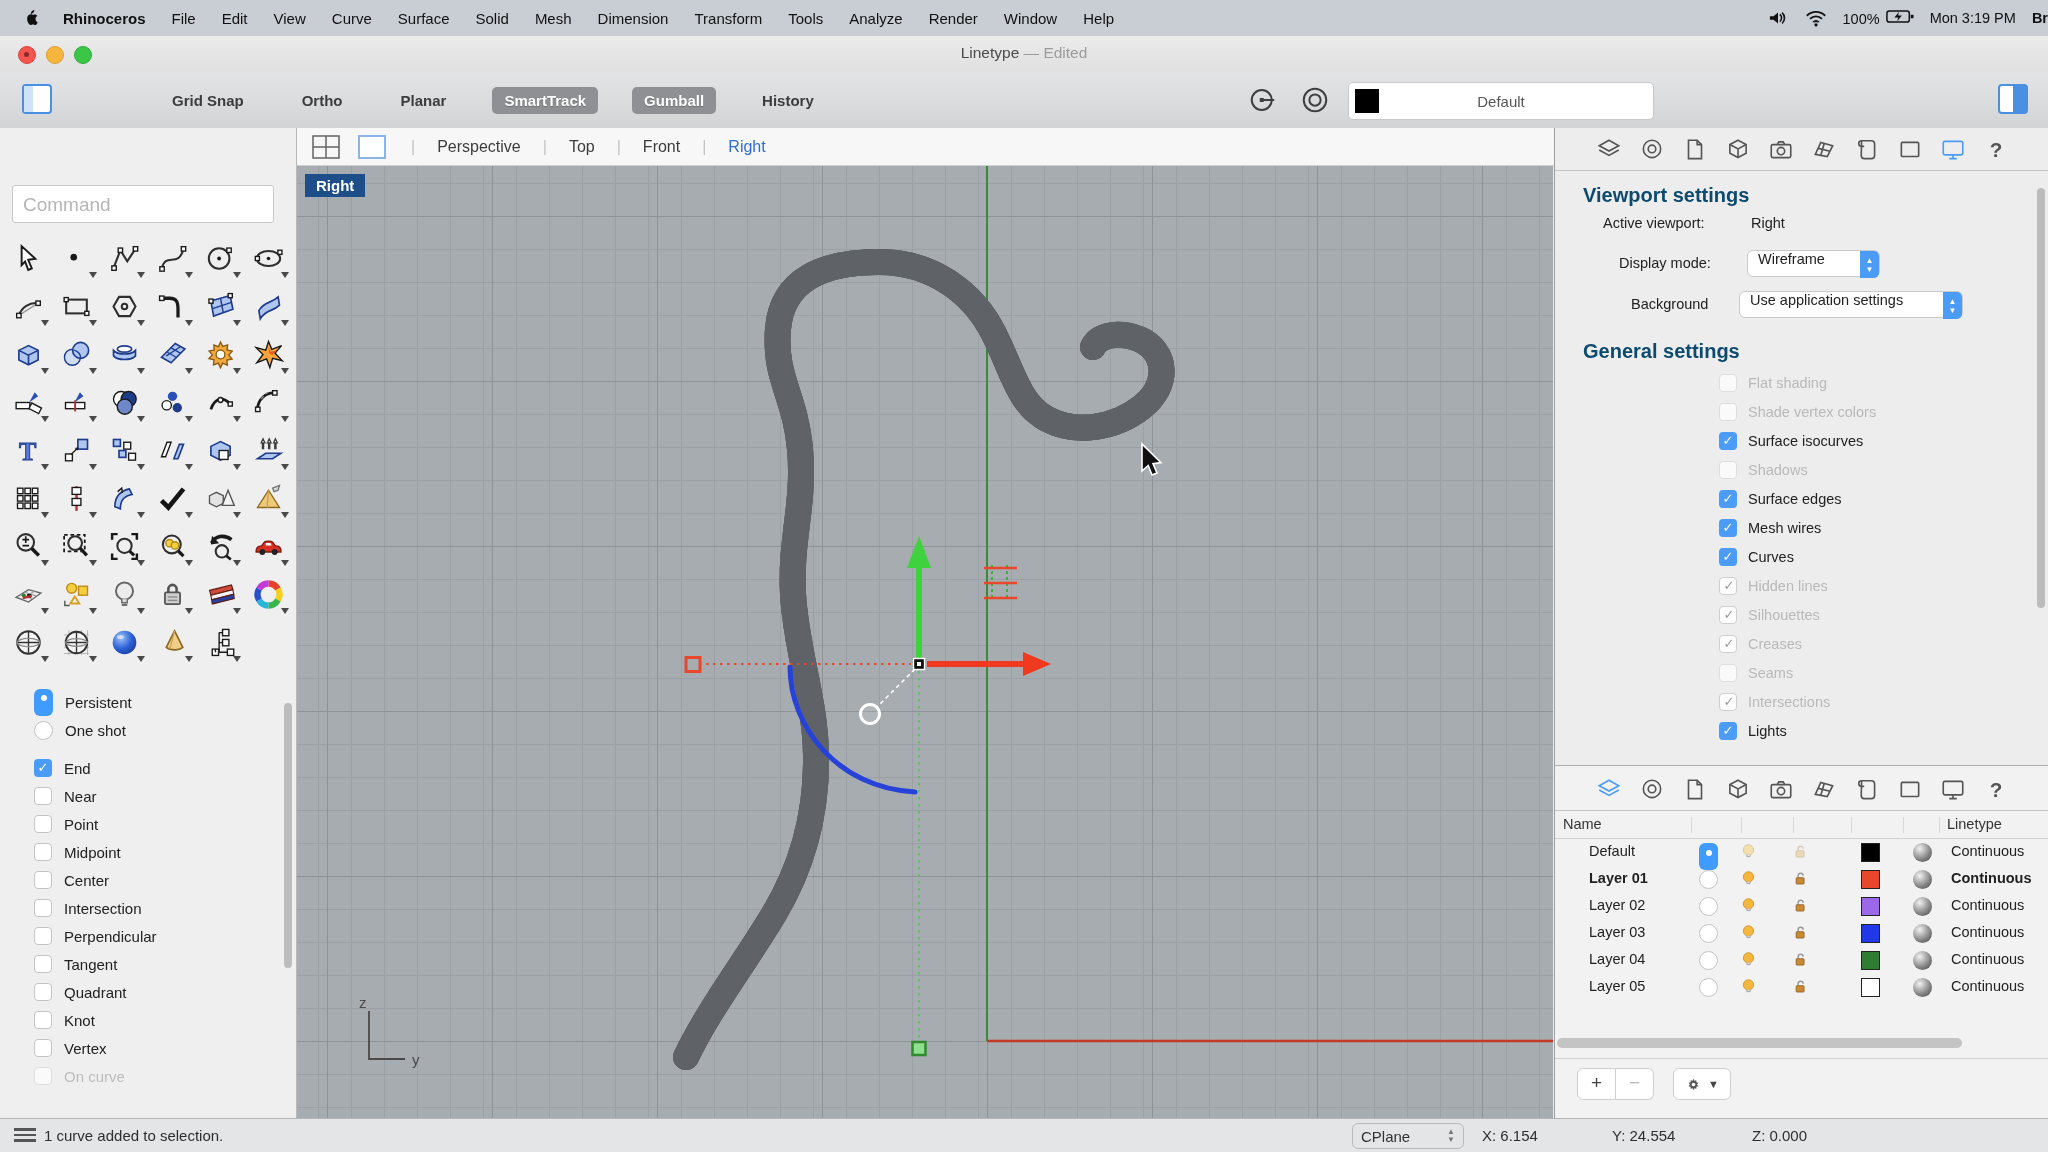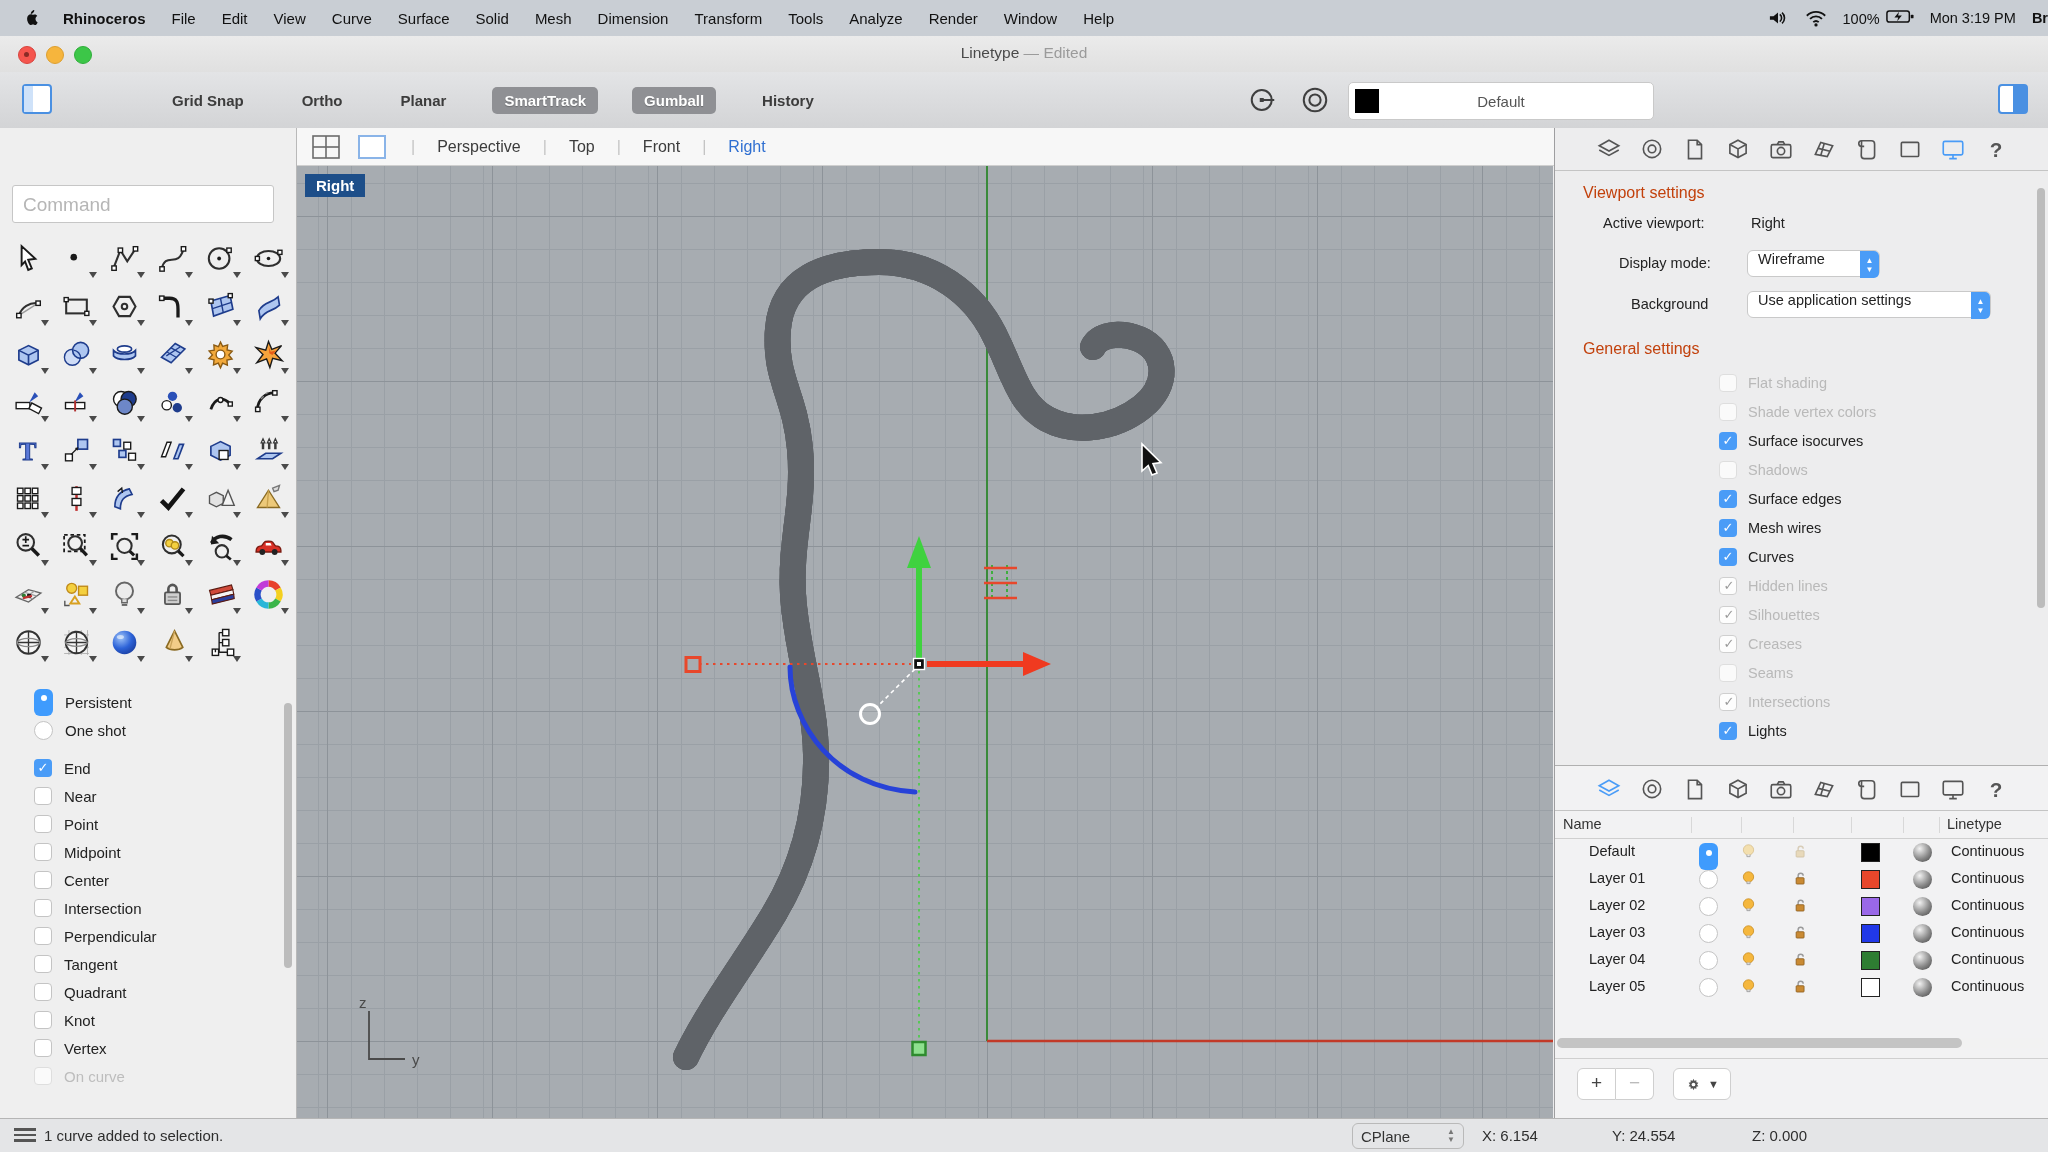--- a/index.html
+++ b/index.html
@@ -77,21 +77,21 @@
     background-size:165px 165px,165px 165px,33px 33px,33px 33px;
     background-position:30px 50px,30px 50px,21px 17px,21px 17px;
     overflow:hidden;}
   .vp-badge{position:absolute;left:8px;top:8px;background:#1d4e89;color:#fff;font-weight:bold;font-size:15px;padding:3px 11px;}
   .viewport svg.scene{position:absolute;left:0;top:0;}
 
   
   .right-panel{position:absolute;left:1554px;top:128px;width:494px;height:990px;background:#ededee;border-left:1px solid #9e9ea0;font-size:14.5px;color:#222;}
   .icostrip{position:absolute;left:0;width:494px;height:38px;border-bottom:1px solid #c4c4c4;display:flex;align-items:center;justify-content:center;gap:17px;}
   .icostrip svg{width:26px;height:26px;}
-  .rp-h{font-size:16px;font-weight:normal;color:#c2410c;}
+  .rp-h{font-size:20px;font-weight:bold;color:#0c4a6e;}
   .sel{display:inline-flex;height:27px;background:#fff;border:1px solid #c9c9c9;border-radius:6px;font-size:14.5px;color:#222;padding-left:10px;box-sizing:border-box;}
   .sel .step{width:19px;height:27px;background:#4a9cf7;border-radius:0 5px 5px 0;margin-left:9px;color:#fff;font-size:8px;line-height:9px;display:flex;flex-direction:column;align-items:center;justify-content:center;}
   .gs-row{display:flex;align-items:center;height:29px;padding-left:164px;}
   .gs-row .txt{margin-left:11px;}
   .gs-row.dim .txt{color:#b9b9b9;}
 
   
   .lay-head{position:absolute;left:0;width:494px;height:26px;border-bottom:1px solid #cfcfcf;font-size:14.5px;color:#333;}
   .lay-row{position:absolute;left:0;width:494px;height:27px;font-size:14.5px;color:#222;}
   .lay-row .nm{position:absolute;left:34px;top:4px;}
@@ -806,21 +806,21 @@
 
     <div style="position:absolute;left:28px;top:56px" class="rp-h">Viewport settings</div>
     <div style="position:absolute;left:48px;top:87px">Active viewport:</div>
     <div style="position:absolute;left:196px;top:87px">Right</div>
     <div style="position:absolute;left:64px;top:127px">Display mode:</div>
     <div class="sel" style="position:absolute;left:192px;top:122px;width:133px">
         <span>Wireframe</span>
         <span class="step" style="margin-left:auto">▲<br>▼</span>
       </div>
     <div style="position:absolute;left:76px;top:168px">Background</div>
-    <div class="sel" style="position:absolute;left:192px;top:163px;width:244px">
+    <div class="sel" style="position:absolute;left:184px;top:163px;width:224px">
         <span>Use application settings</span>
         <span class="step" style="margin-left:auto">▲<br>▼</span>
       </div>
 
     <div style="position:absolute;left:28px;top:212px" class="rp-h">General settings</div>
     <div id="gs-list" style="position:absolute;left:0;top:240px;width:494px;height:397px;overflow:hidden">
         <div class="gs-row dim">
           <span class="cb dim"></span>
           <span class="txt">Flat shading</span>
         </div>
@@ -936,21 +936,21 @@
                 <path d="M10 15.8 L10 18.5 L14 18.5 L14 15.8" fill="#e8e8e8" stroke="#999"></path>
               </svg></span>
             <span style="position:absolute;left:236px;top:3px"><svg width="19" height="19" viewBox="0 0 24 24">
                 <path d="M15 10 V7.5 a3.2 3.2 0 0 1 6.4 0" fill="none" stroke="#d8cdb8" stroke-width="1.8" transform="translate(-6,1)"></path>
                 <rect x="6.5" y="11" width="10" height="8" rx="1" fill="#e8d9ba" stroke="#d0c0a0"></rect>
               </svg></span>
             <span class="lay-sw" style="background:#000000;border-color:#222"></span>
             <span class="mat"></span>
             <span class="lt">Continuous</span>
           </div>
-          <div class="lay-row" style="top: 27px;">
+          <div class="lay-row" style="top: 27px; font-weight: bold;">
             <span class="nm">Layer 01</span>
             <span class="rd" style="position:absolute;left:144px;top:4px"></span>
             <span style="position:absolute;left:184px;top:3px"><svg width="19" height="19" viewBox="0 0 24 24">
                 <circle cx="12" cy="10" r="6.5" fill="#f5b73d" stroke="#c98a1a"></circle>
                 <path d="M10 15.8 L10 18.5 L14 18.5 L14 15.8" fill="#d9d9d9" stroke="#999"></path>
               </svg></span>
             <span style="position:absolute;left:236px;top:3px"><svg width="19" height="19" viewBox="0 0 24 24">
                 <path d="M15 10 V7.5 a3.2 3.2 0 0 1 6.4 0" fill="none" stroke="#9a9a9a" stroke-width="1.8" transform="translate(-6,1)"></path>
                 <rect x="6.5" y="11" width="10" height="8" rx="1" fill="#c98a33" stroke="#8a5a18"></rect>
               </svg></span>

